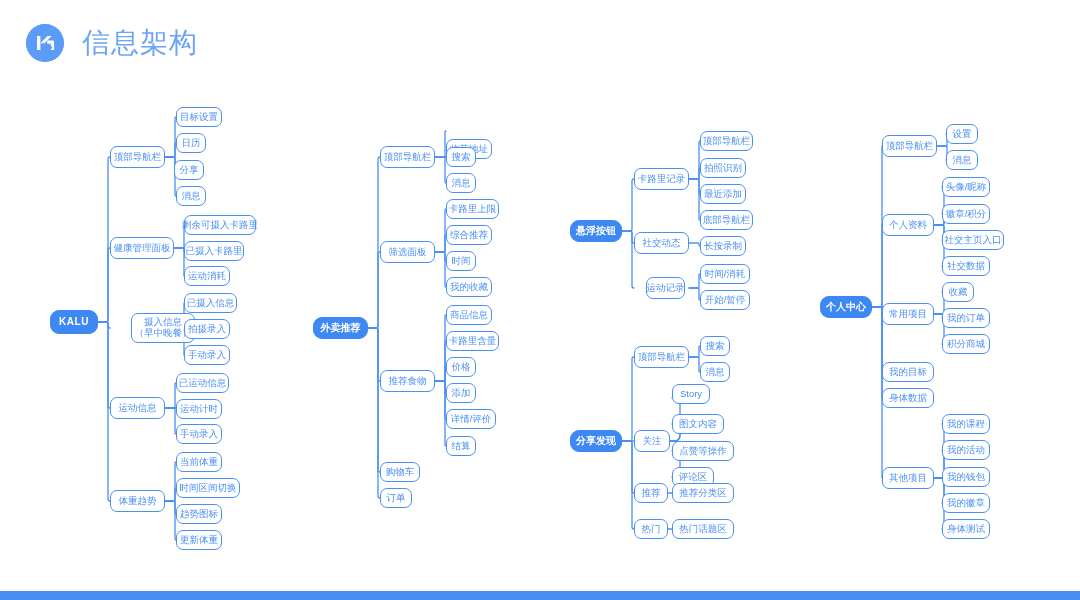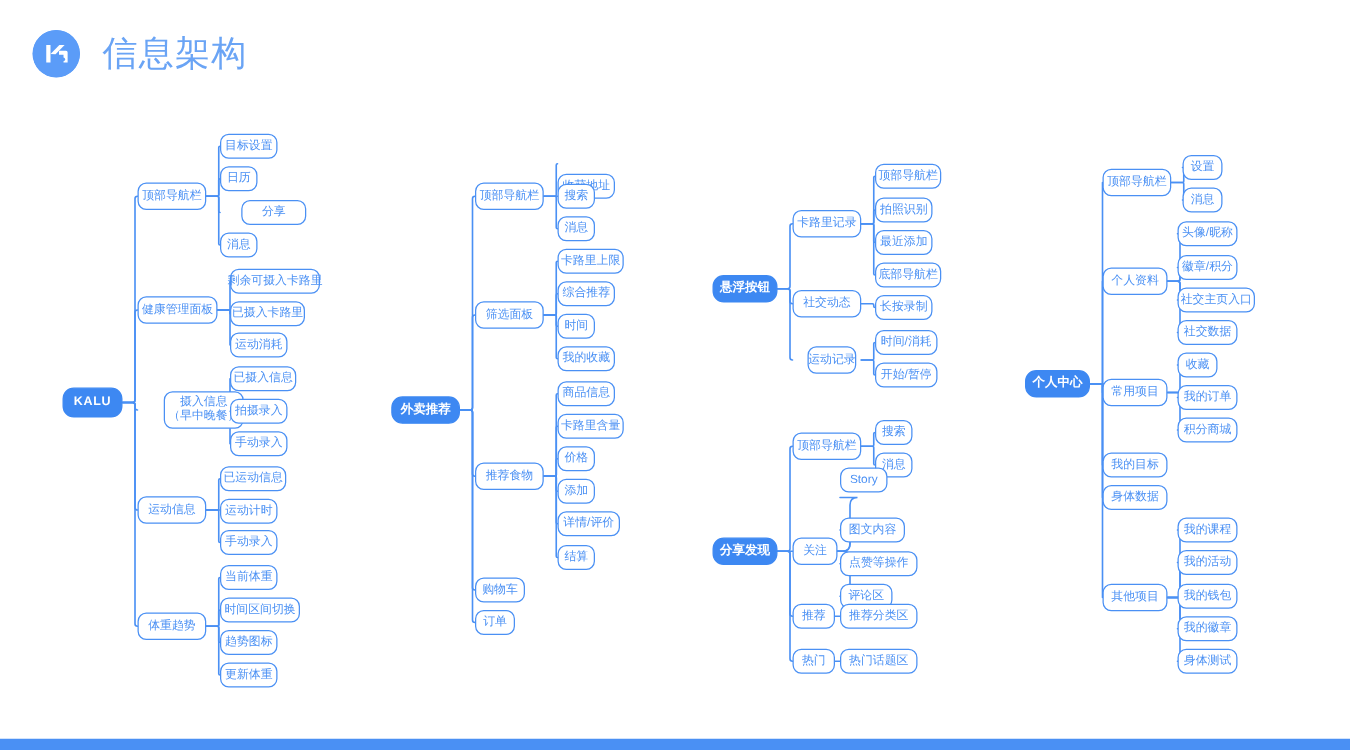--- a/index.html
+++ b/index.html
@@ -196,21 +196,21 @@
       <path d="M 934 478 H 942 Q 944 478 944 476 V 452 Q 944 450 946 450 H 942" fill="none" stroke="#4a90f4" stroke-width="1.3" stroke-linecap="round"></path>
       <path d="M 934 478 H 942" fill="none" stroke="#4a90f4" stroke-width="1.3" stroke-linecap="round"></path>
       <path d="M 934 478 H 942 Q 944 478 944 480 V 501 Q 944 503 946 503 H 942" fill="none" stroke="#4a90f4" stroke-width="1.3" stroke-linecap="round"></path>
       <path d="M 934 478 H 942 Q 944 478 944 480 V 527 Q 944 529 946 529 H 942" fill="none" stroke="#4a90f4" stroke-width="1.3" stroke-linecap="round"></path>
     </svg>
   <div id="nodes">
       <div class="node-box node-root latin" style="left: 50px; top: 310px; width: 48px; height: 24px;">KALU</div>
       <div class="node-box node-mid" style="left: 110px; top: 146px; width: 55px; height: 22px;">顶部导航栏</div>
       <div class="node-box node-leaf" style="left: 176px; top: 107px; width: 46px; height: 20px;">目标设置</div>
       <div class="node-box node-leaf" style="left: 176px; top: 133px; width: 30px; height: 20px;">日历</div>
-      <div class="node-box node-leaf" style="left: 193px; top: 160px; width: 52px; height: 20px;">分享</div>
+      <div class="node-box node-leaf" style="left: 174px; top: 160px; width: 30px; height: 20px;">分享</div>
       <div class="node-box node-leaf" style="left: 176px; top: 186px; width: 30px; height: 20px;">消息</div>
       <div class="node-box node-mid" style="left: 110px; top: 237px; width: 64px; height: 22px;">健康管理面板</div>
       <div class="node-box node-leaf" style="left: 184px; top: 215px; width: 72px; height: 20px;">剩余可摄入卡路里</div>
       <div class="node-box node-leaf" style="left: 184px; top: 241px; width: 60px; height: 20px;">已摄入卡路里</div>
       <div class="node-box node-leaf" style="left: 184px; top: 266px; width: 46px; height: 20px;">运动消耗</div>
       <div class="node-box node-mid" style="left: 110px; top: 313px; width: 64px; height: 30px; margin-left: 21px;">摄入信息
 （早中晚餐）</div>
       <div class="node-box node-leaf" style="left: 184px; top: 293px; width: 53px; height: 20px;">已摄入信息</div>
       <div class="node-box node-leaf" style="left: 184px; top: 319px; width: 46px; height: 20px;">拍摄录入</div>
       <div class="node-box node-leaf" style="left: 184px; top: 345px; width: 46px; height: 20px;">手动录入</div>
@@ -251,21 +251,21 @@
       <div class="node-box node-mid" style="left: 634px; top: 232px; width: 55px; height: 22px;">社交动态</div>
       <div class="node-box node-leaf" style="left: 700px; top: 236px; width: 46px; height: 20px;">长按录制</div>
       <div class="node-box node-mid" style="left: 634px; top: 277px; width: 39px; height: 22px; margin-left: 12px;">运动记录</div>
       <div class="node-box node-leaf" style="left: 700px; top: 264px; width: 50px; height: 20px;">时间/消耗</div>
       <div class="node-box node-leaf" style="left: 700px; top: 290px; width: 50px; height: 20px;">开始/暂停</div>
       <div class="node-box node-root" style="left: 570px; top: 430px; width: 52px; height: 22px;">分享发现</div>
       <div class="node-box node-mid" style="left: 634px; top: 346px; width: 55px; height: 22px;">顶部导航栏</div>
       <div class="node-box node-leaf" style="left: 700px; top: 336px; width: 30px; height: 20px;">搜索</div>
       <div class="node-box node-leaf" style="left: 700px; top: 362px; width: 30px; height: 20px;">消息</div>
       <div class="node-box node-mid" style="left: 634px; top: 430px; width: 36px; height: 22px;">关注</div>
-      <div class="node-box node-leaf latin" style="left: 672px; top: 374px; width: 38px; height: 20px;">Story</div>
+      <div class="node-box node-leaf latin" style="left: 672px; top: 384px; width: 38px; height: 20px;">Story</div>
       <div class="node-box node-leaf" style="left: 672px; top: 414px; width: 52px; height: 20px;">图文内容</div>
       <div class="node-box node-leaf" style="left: 672px; top: 441px; width: 62px; height: 20px;">点赞等操作</div>
       <div class="node-box node-leaf" style="left: 672px; top: 467px; width: 42px; height: 20px;">评论区</div>
       <div class="node-box node-mid" style="left: 634px; top: 483px; width: 34px; height: 20px;">推荐</div>
       <div class="node-box node-leaf" style="left: 672px; top: 483px; width: 62px; height: 20px;">推荐分类区</div>
       <div class="node-box node-mid" style="left: 634px; top: 519px; width: 34px; height: 20px;">热门</div>
       <div class="node-box node-leaf" style="left: 672px; top: 519px; width: 62px; height: 20px;">热门话题区</div>
       <div class="node-box node-root" style="left: 820px; top: 296px; width: 52px; height: 22px;">个人中心</div>
       <div class="node-box node-mid" style="left: 882px; top: 135px; width: 55px; height: 22px;">顶部导航栏</div>
       <div class="node-box node-leaf" style="left: 946px; top: 124px; width: 32px; height: 20px;">设置</div>

